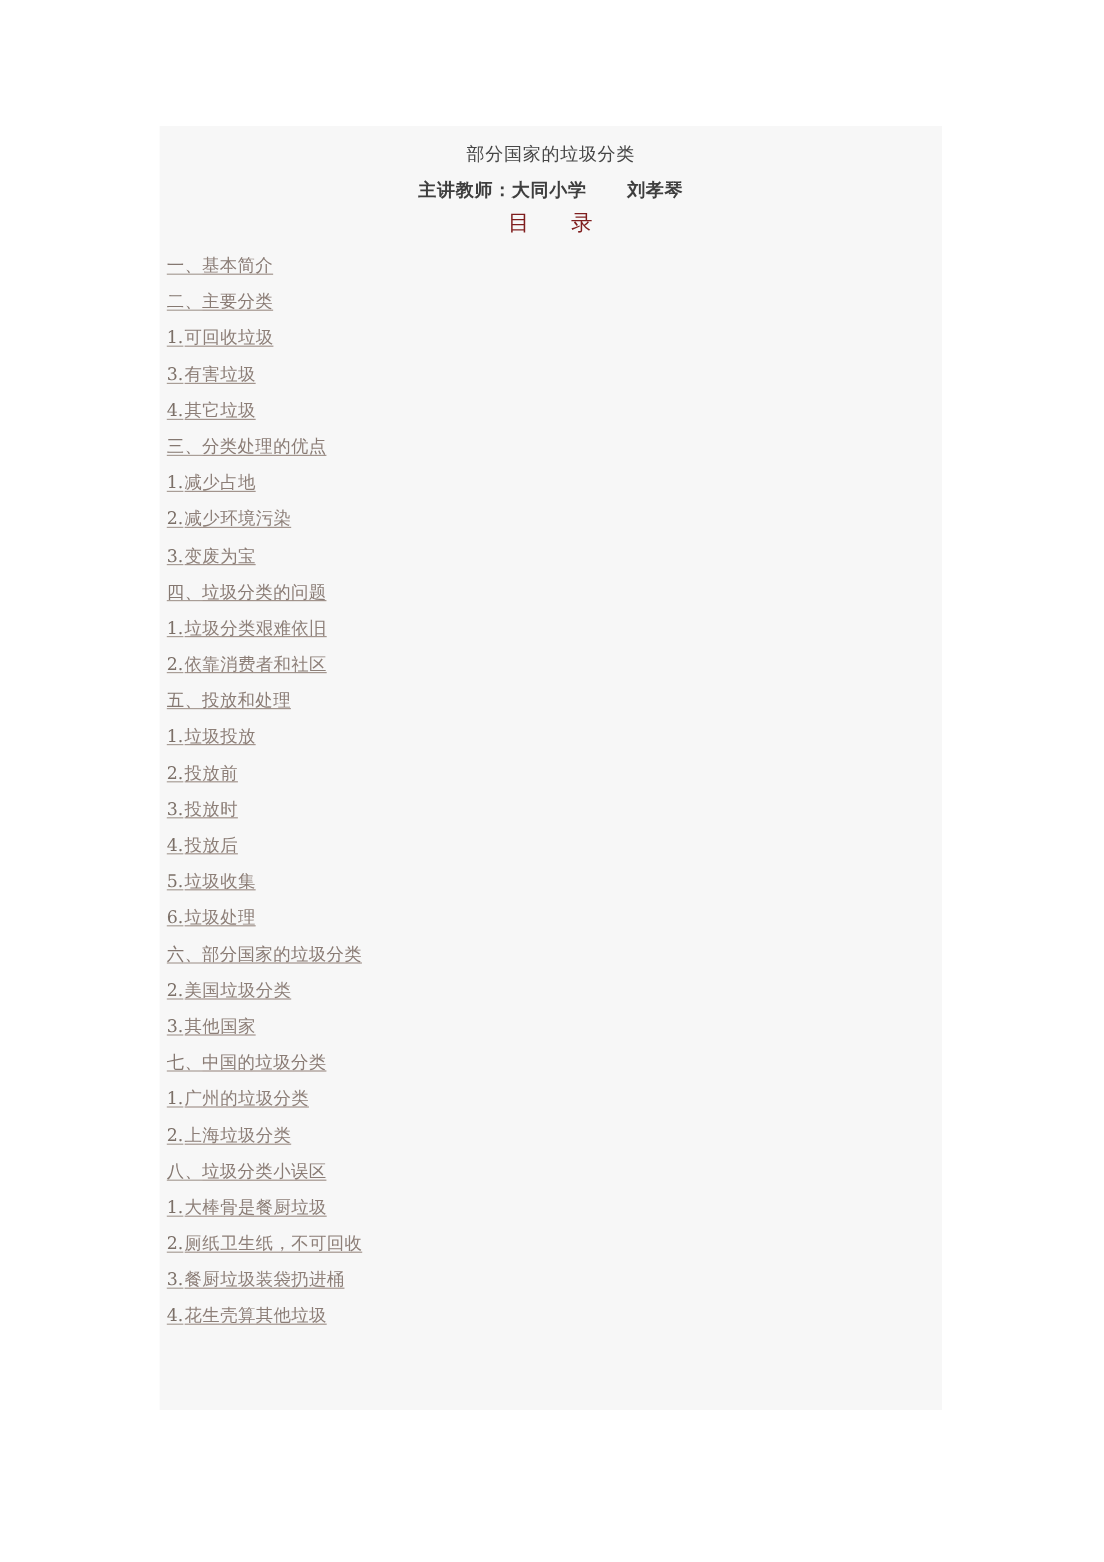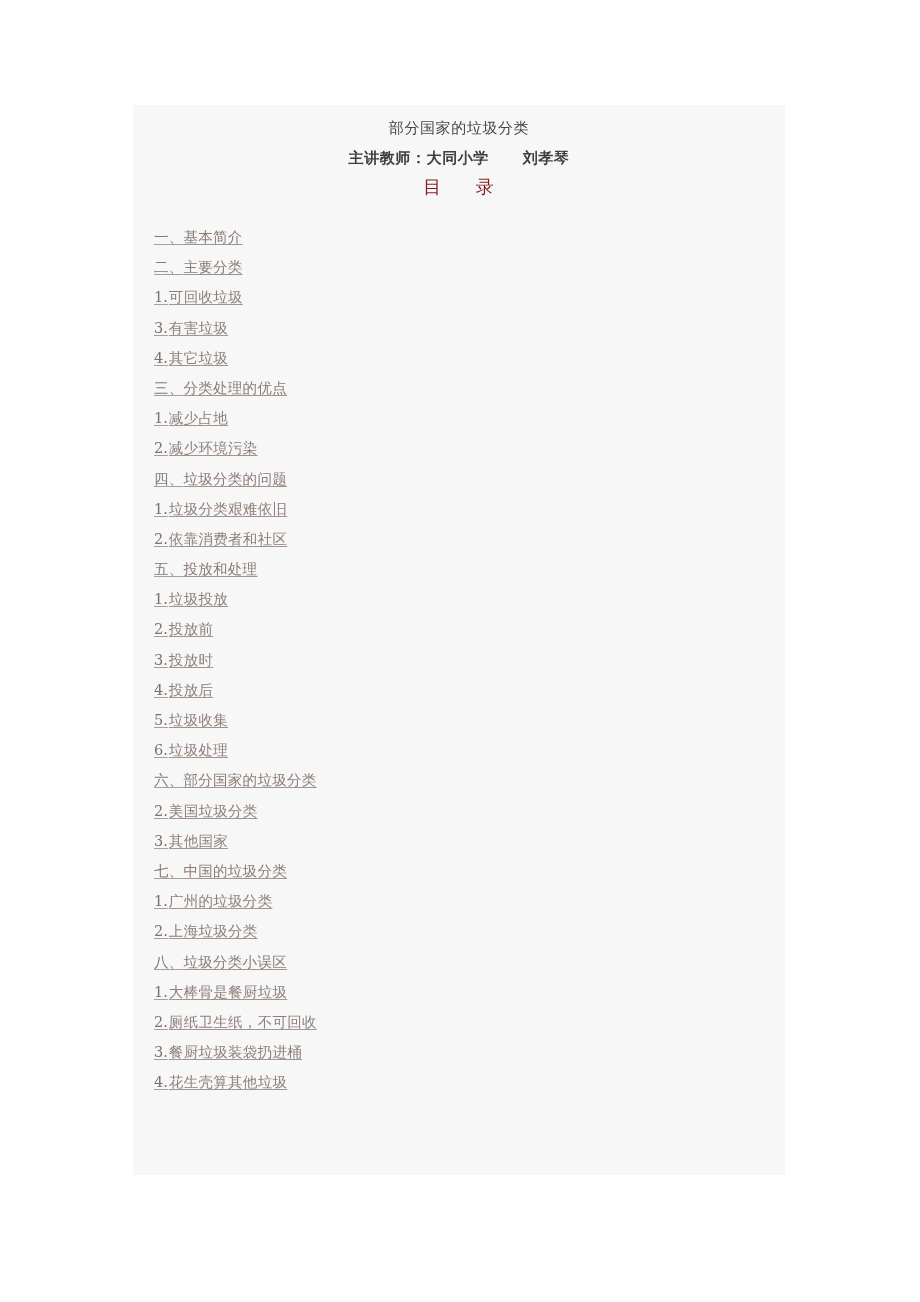--- a/index.html
+++ b/index.html
@@ -56,21 +56,21 @@
     letter-spacing: 1px;
     color: #7f1d1d;
   }
   .title-line-3 .mulu-spacer {
     display: inline-block;
     width: 20px;
   }
 
   
   .toc {
-    margin: 15px;
+    margin: 0;
     padding: 6px 0 0 0;
     list-style: none;
   }
   .toc-row {
     height: 30.2px;
     line-height: 30.2px;
     padding-left: 6px;
     white-space: nowrap;
     font-size: 14.5px;
   }
@@ -121,20 +121,21 @@
 
   <ul class="toc" id="toc-list">
       <li class="toc-row level-1"><span class="toc-num">一、</span><a class="toc-link">基本简介</a></li>
       <li class="toc-row level-1"><span class="toc-num">二、</span><a class="toc-link">主要分类</a></li>
       <li class="toc-row level-2"><span class="toc-num">1.</span><a class="toc-link">可回收垃圾</a></li>
       <li class="toc-row level-2"><span class="toc-num">3.</span><a class="toc-link">有害垃圾</a></li>
       <li class="toc-row level-2"><span class="toc-num">4.</span><a class="toc-link">其它垃圾</a></li>
       <li class="toc-row level-1"><span class="toc-num">三、</span><a class="toc-link">分类处理的优点</a></li>
       <li class="toc-row level-2"><span class="toc-num">1.</span><a class="toc-link">减少占地</a></li>
       <li class="toc-row level-2"><span class="toc-num">2.</span><a class="toc-link">减少环境污染</a></li>
+      <li class="toc-row level-2"><span class="toc-num">3.</span><a class="toc-link">变废为宝</a></li>
       <li class="toc-row level-1"><span class="toc-num">四、</span><a class="toc-link">垃圾分类的问题</a></li>
       <li class="toc-row level-2"><span class="toc-num">1.</span><a class="toc-link">垃圾分类艰难依旧</a></li>
       <li class="toc-row level-2"><span class="toc-num">2.</span><a class="toc-link">依靠消费者和社区</a></li>
       <li class="toc-row level-1"><span class="toc-num">五、</span><a class="toc-link">投放和处理</a></li>
       <li class="toc-row level-2"><span class="toc-num">1.</span><a class="toc-link">垃圾投放</a></li>
       <li class="toc-row level-2"><span class="toc-num">2.</span><a class="toc-link">投放前</a></li>
       <li class="toc-row level-2"><span class="toc-num">3.</span><a class="toc-link">投放时</a></li>
       <li class="toc-row level-2"><span class="toc-num">4.</span><a class="toc-link">投放后</a></li>
       <li class="toc-row level-2"><span class="toc-num">5.</span><a class="toc-link">垃圾收集</a></li>
       <li class="toc-row level-2"><span class="toc-num">6.</span><a class="toc-link">垃圾处理</a></li>

